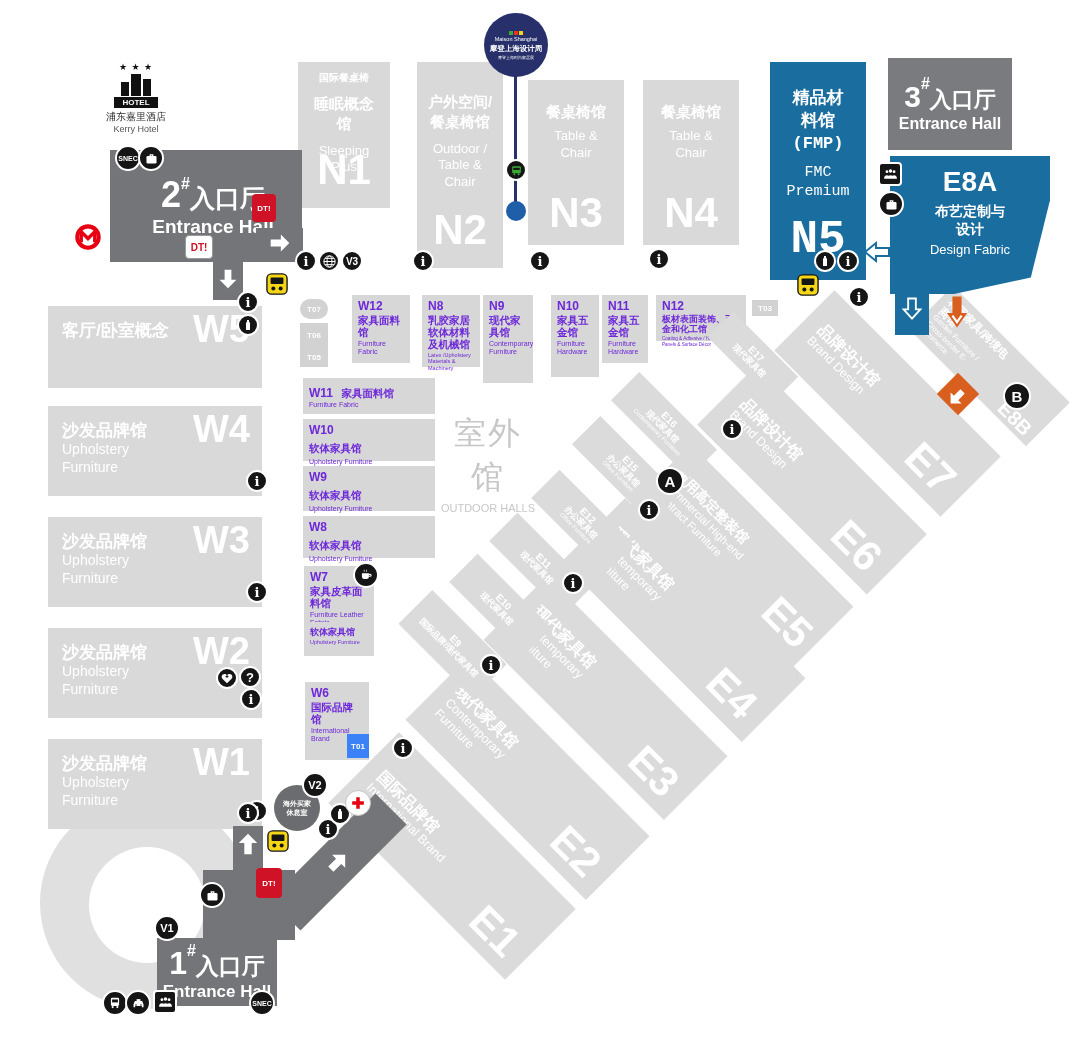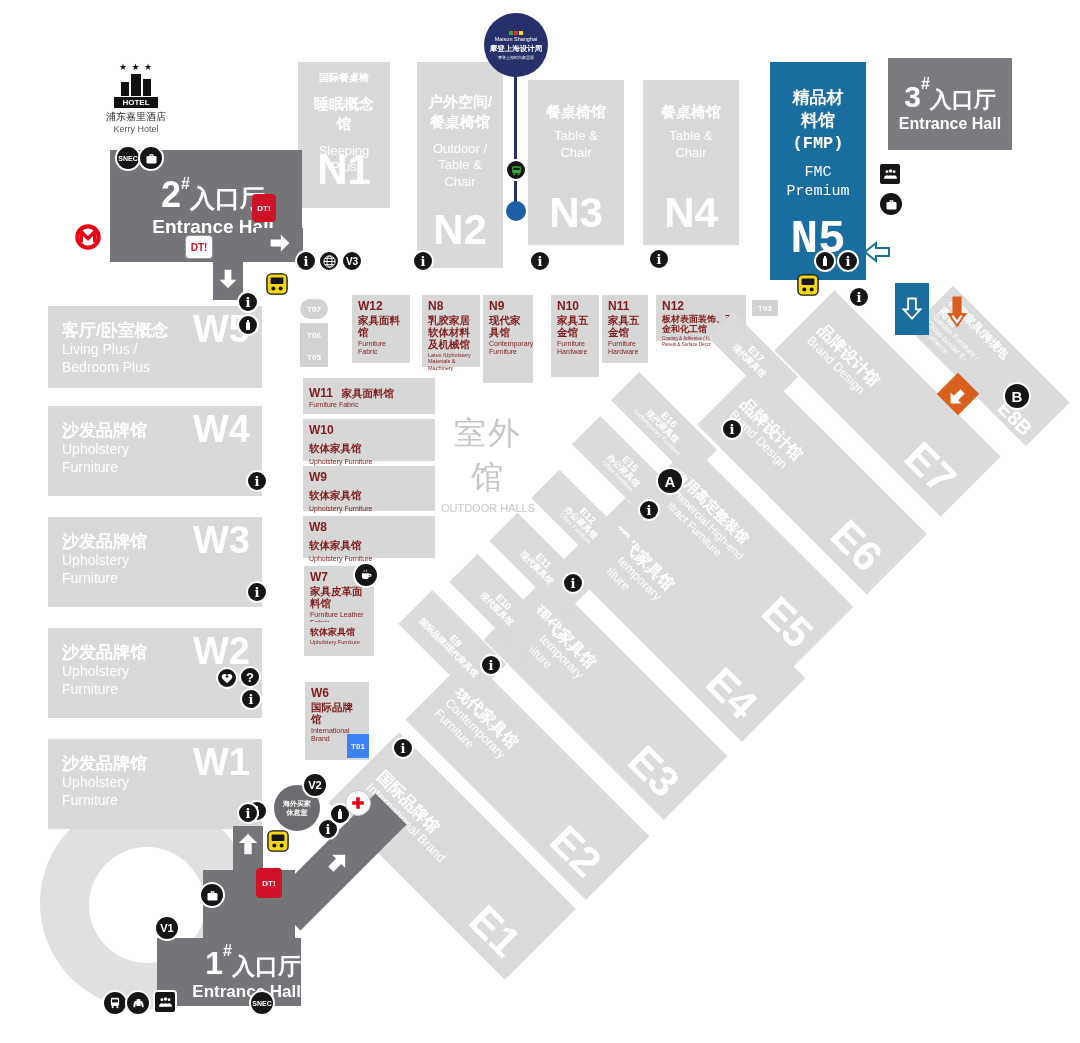--- a/index.html
+++ b/index.html
@@ -12,21 +12,21 @@
   .wh{padding:14px 0 0 14px;}
   .wh .cn{font-size:17px;font-weight:700;line-height:1.25;}
   .wh .en{font-size:14px;line-height:1.25;}
   .wh .num{position:absolute;top:2px;right:12px;font-size:38px;font-weight:700;}
   .nh{text-align:center;padding-top:24px;}
   .nh .ntop{font-size:10px;font-weight:700;line-height:1.2;margin-bottom:12px;}
   .nh .cn{font-size:15px;font-weight:700;line-height:1.35;padding:0 4px;}
   .nh .sub{font-size:15px;font-weight:700;}
   .nh .en{font-size:13px;line-height:1.3;margin-top:8px;padding:0 6px;}
   .nh .num{position:absolute;bottom:14px;left:0;right:0;font-size:42px;font-weight:700;}
-  .sbox{position:absolute;color:#7f1d1d;padding:5px 6px;box-sizing:border-box;line-height:1.15;background:#d7d7d7;}
+  .sbox{position:absolute;color:#6d28d9;padding:5px 6px;box-sizing:border-box;line-height:1.15;background:#d7d7d7;}
   .sbox .id{font-weight:700;font-size:12px;}
   .sbox .cn{font-weight:700;font-size:10.5px;}
   .sbox .en{font-size:7px;line-height:1.15;margin-top:2px;}
   .tb{position:absolute;background:#d2d2d2;color:#fff;font-size:8px;font-weight:700;display:flex;align-items:center;justify-content:center;}
 
   
   .estripe{position:absolute;background:#dbdbdb;color:#fff;transform:rotate(45deg);display:flex;align-items:center;justify-content:space-between;padding:0 16px;box-sizing:border-box;}
   .estripe .cn{font-size:16px;font-weight:700;line-height:1.2;}
   .estripe .en{font-size:12.5px;line-height:1.15;max-width:150px;}
   .estripe .enum{font-size:42px;font-weight:700;align-self:flex-end;line-height:1;margin-bottom:6px;}
@@ -61,21 +61,20 @@
 </head>
 <body>
 
 <div id="map">
 
   <div style="position:absolute;left:40px;top:797px;width:212px;height:212px;border-radius:50%;background:#e0e0e0;"></div>
   <div style="position:absolute;left:89px;top:847px;width:116px;height:116px;border-radius:50%;background:#fff;"></div>
 
   <div class="hall wh" style="left:48px;top:306px;width:214px;height:82px;">
     <div class="cn">客厅/卧室概念</div>
-    <div class="en" style="max-width:130px;">Living Plus / Bedroom Plus</div>
     <div class="num">W5</div>
   </div>
   <div class="hall wh" style="left:48px;top:406px;width:214px;height:90px;">
     <div class="cn">沙发品牌馆</div>
     <div class="en" style="max-width:110px;">Upholstery Furniture</div>
     <div class="num">W4</div>
   </div>
   <div class="hall wh" style="left:48px;top:517px;width:214px;height:90px;">
     <div class="cn">沙发品牌馆</div>
     <div class="en" style="max-width:110px;">Upholstery Furniture</div>
@@ -292,20 +291,25 @@
     <div class="en">Contemporary Furniture</div>
   </div>
   <div class="es" style="left:707px;top:339px;width:92px;height:36px;">
     <div class="id">E17</div>
     <div class="cn">现代家具馆</div>
   </div>
 
   <div class="dk" style="left:888px;top:58px;width:124px;height:92px;background:#7a7b7e;display:flex;flex-direction:column;align-items:center;justify-content:center;">
     <div class="ent-title"><span class="bign" style="font-size:30px;">3</span><sup>#</sup><span class="cjk" style="font-size:22px;">入口厅</span></div>
     <div class="ent-en" style="font-size:16px;">Entrance Hall</div>
+  </div>
+  <div class="blue" style="position:absolute;left:890px;top:156px;width:160px;height:138px;clip-path:polygon(0% 0%,100% 0%,100% 32%,88% 88%,40% 100%,0% 100%);color:#fff;text-align:center;padding-top:10px;box-sizing:border-box;">
+    <div style="font-size:28px;font-weight:700;">E8A</div>
+    <div style="font-size:14px;font-weight:700;max-width:74px;margin:4px auto 0;line-height:1.3;">布艺定制与设计</div>
+    <div style="font-size:13px;margin-top:4px;">Design Fabric</div>
   </div>
 
   <div style="position:absolute;left:895px;top:283px;width:34px;height:52px;background:#1a6d9f;display:flex;align-items:center;justify-content:center;">
     <svg width="20" viewBox="0 0 26 30">
         <path d="M8 2h10v14h6L13 28 2 16h6z" fill="none" stroke="#fff" stroke-width="2.4"></path>
       </svg>
   </div>
 
   <div class="arr" style="left:946px;top:292px;">
     <svg width="22" height="40" viewBox="0 0 24 38">
@@ -382,21 +386,21 @@
   </div>
   <div style="position:absolute;left:506px;top:201px;width:20px;height:20px;border-radius:50%;background:#1f5fa8;"></div>
 
   <div class="dk" style="left:233px;top:826px;width:30px;height:114px;"></div>
   <div class="dk" style="left:203px;top:870px;width:92px;height:70px;"></div>
   <div class="dk" style="left:263px;top:840px;width:150px;height:44px;transform:rotate(-45deg);display:flex;align-items:center;justify-content:center;">
     <svg width="24" viewBox="0 0 26 26" style="transform:rotate(90deg);">
         <path fill="#fff" d="M13 2l10 10h-6v12H9V12H3z"></path>
       </svg>
   </div>
-  <div class="dk" style="left:157px;top:938px;width:144px;height:68px;display:flex;flex-direction:column;align-items:flex-end;justify-content:center;">
+  <div class="dk" style="left:157px;top:938px;width:120px;height:68px;display:flex;flex-direction:column;align-items:center;justify-content:center;">
     <div class="ent-title"><span class="bign" style="font-size:32px;">1</span><sup>#</sup><span class="cjk" style="font-size:23px;">入口厅</span></div>
     <div class="ent-en" style="font-size:17px;">Entrance Hall</div>
   </div>
   <div class="arr" style="left:236px;top:832px;">
     <svg width="24" viewBox="0 0 26 26">
         <path fill="#fff" d="M13 2l10 10h-6v12H9V12H3z"></path>
       </svg>
   </div>
 
   <div style="position:absolute;left:274px;top:785px;width:46px;height:46px;border-radius:50%;background:#6b6c6f;color:#fff;display:flex;align-items:center;justify-content:center;text-align:center;">

